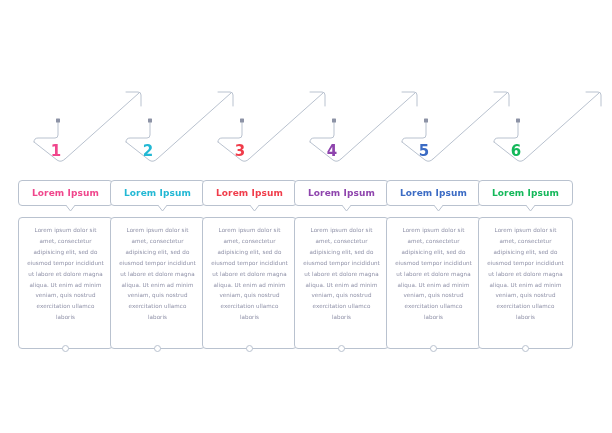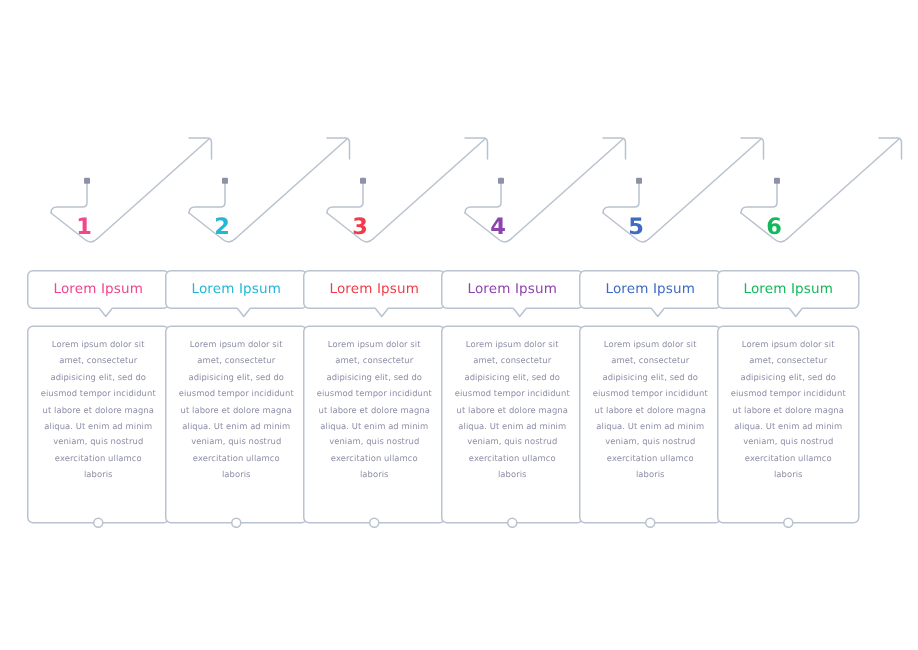--- a/index.html
+++ b/index.html
@@ -57,21 +57,21 @@
     border: 1px solid #b9c2cf;
     border-radius: 4px;
     background: #ffffff;
     display: flex;
     align-items: center;
     justify-content: center;
   }
   .label-text {
     font-family: "DejaVu Sans", "Liberation Sans", sans-serif;
     font-size: 9px;
-    font-weight: 400;
+    font-weight: 700;
     letter-spacing: 0.1px;
     white-space: nowrap;
   }
   .tail {
     position: absolute;
     left: 46px;
     bottom: -7px;
     width: 11px;
     height: 8px;
     overflow: hidden;

